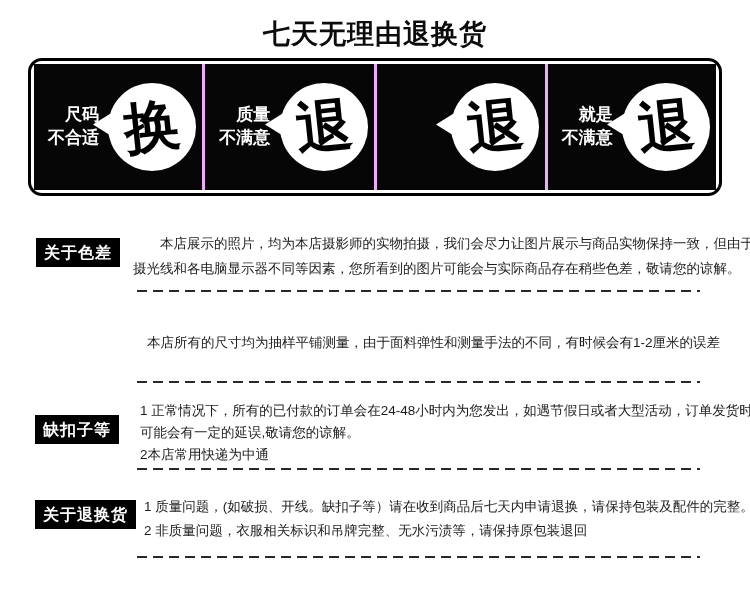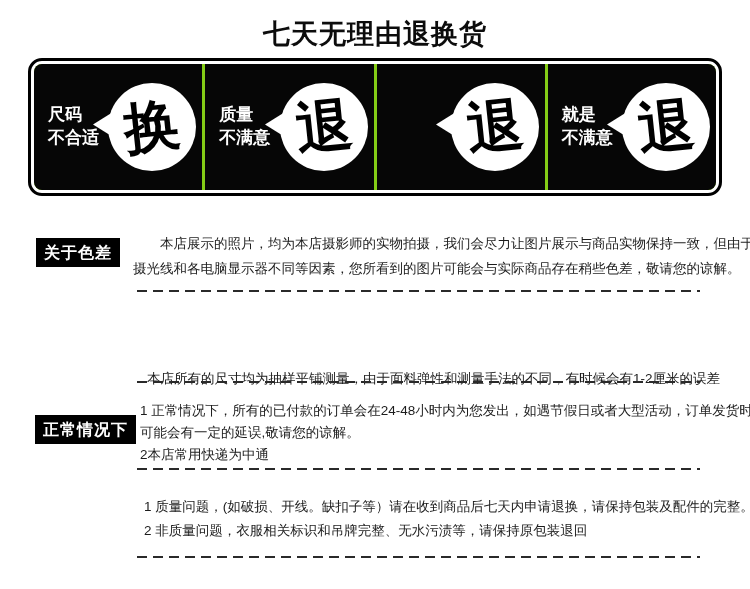--- a/index.html
+++ b/index.html
@@ -14,21 +14,21 @@
     text-align:center; font-size:27px; font-weight:800; color:#0c0c0c;
     letter-spacing:1px;
   }
   
   .banner {
     position:absolute; left:28px; top:58px; width:694px; height:138px;
     border:3px solid #000; border-radius:14px; background:#fff; padding:3px;
   }
   .banner-inner {
     display:flex; gap:3px; width:100%; height:100%;
-    border-radius:8px; overflow:hidden; background:#84cc16;
+    border-radius:0; overflow:hidden; background:#f0abfc;text-align:right;
   }
   .panel {
     flex:1 1 0; background:#060606; position:relative;
     display:flex; align-items:center;
   }
   .panel-text {
     position:absolute; left:14px; top:50%; transform:translateY(-50%);
     color:#fff; font-weight:800; font-size:17px; line-height:1.35;
     white-space:nowrap; z-index:2;
   }
@@ -63,21 +63,21 @@
   .lh22 .line { line-height:22px; }
   .lh24 .line { line-height:24px; }
   .divider {
     position:absolute; left:137px; width:563px; height:2px;
     background:repeating-linear-gradient(90deg,#2a2a2a 0 10px,transparent 10px 16px);
   }
   .lbl-1 { left:36px;  top:238px; }
   .txt-1 { left:133px; top:231px; }
   .div-1 { top:290px; }
   .lbl-2 { left:35px;  top:328px; }
-  .txt-2 { left:147px; top:330px;margin-top:36px; }
+  .txt-2 { left:147px; top:330px; }
   .div-2 { top:381px; }
   .lbl-3 { left:35px;  top:415px; }
   .txt-3 { left:140px; top:400px; }
   .div-3 { top:468px; }
   .lbl-4 { left:35px;  top:500px; }
   .txt-4 { left:144px; top:495px; }
   .div-4 { top:556px; }
 </style>
 </head>
 <body>
@@ -133,27 +133,28 @@
     <div class="line">　　本店展示的照片，均为本店摄影师的实物拍摄，我们会尽力让图片展示与商品实物保持一致，但由于拍</div>
     <div class="line">摄光线和各电脑显示器不同等因素，您所看到的图片可能会与实际商品存在稍些色差，敬请您的谅解。</div>
   </div>
   <div class="divider div-1"></div>
 
   <div class="sec-text txt-2 lh25">
     <div class="line">本店所有的尺寸均为抽样平铺测量，由于面料弹性和测量手法的不同，有时候会有1-2厘米的误差</div>
   </div>
   <div class="divider div-2"></div>
 
-  <div class="sec-label lbl-3">正常情况下</div>
+  <div class="sec-label lbl-3">缺扣子等</div>
   <div class="sec-text txt-3 lh22">
     <div class="line">1 正常情况下，所有的已付款的订单会在24-48小时内为您发出，如遇节假日或者大型活动，订单发货时间</div>
     <div class="line">可能会有一定的延误,敬请您的谅解。</div>
     <div class="line">2本店常用快递为中通</div>
   </div>
   <div class="divider div-3"></div>
 
+  <div class="sec-label lbl-4">关于退换货</div>
   <div class="sec-text txt-4 lh24">
     <div class="line">1 质量问题，(如破损、开线。缺扣子等）请在收到商品后七天内申请退换，请保持包装及配件的完整。</div>
     <div class="line">2 非质量问题，衣服相关标识和吊牌完整、无水污渍等，请保持原包装退回</div>
   </div>
   <div class="divider div-4"></div>
 
 </div>
 
 </body></html>

